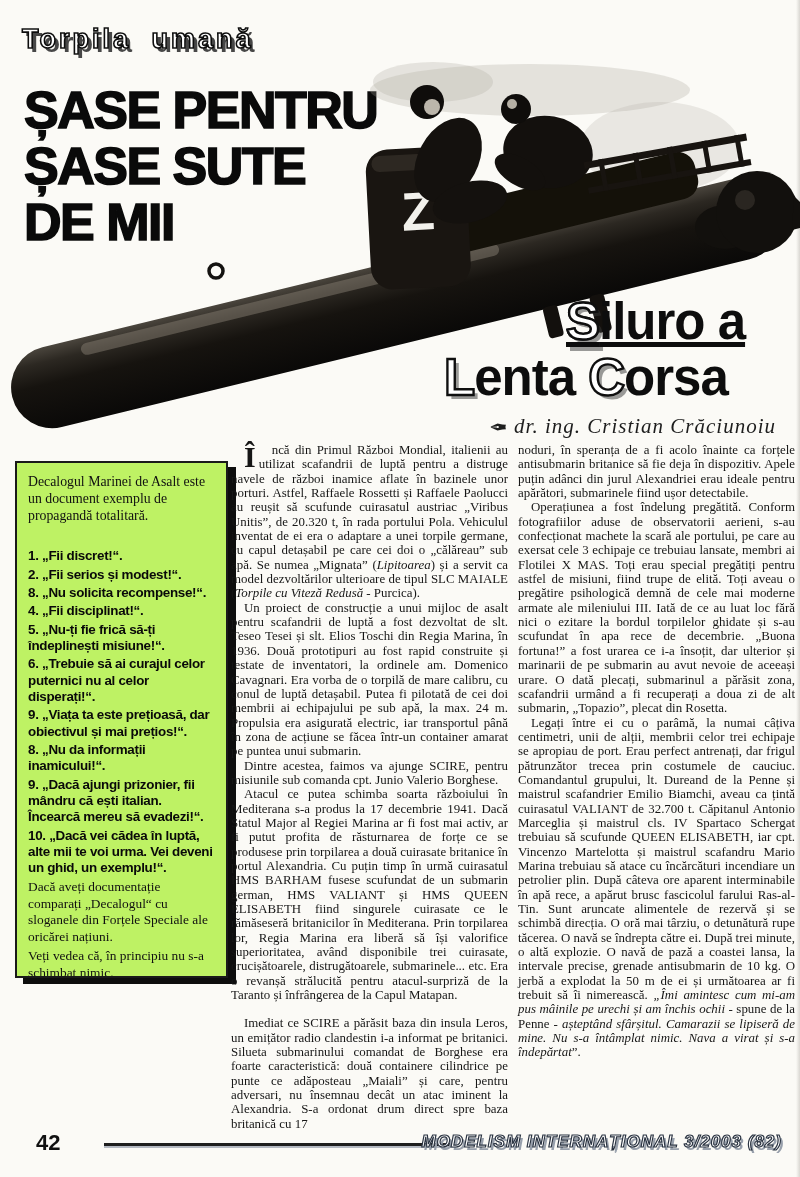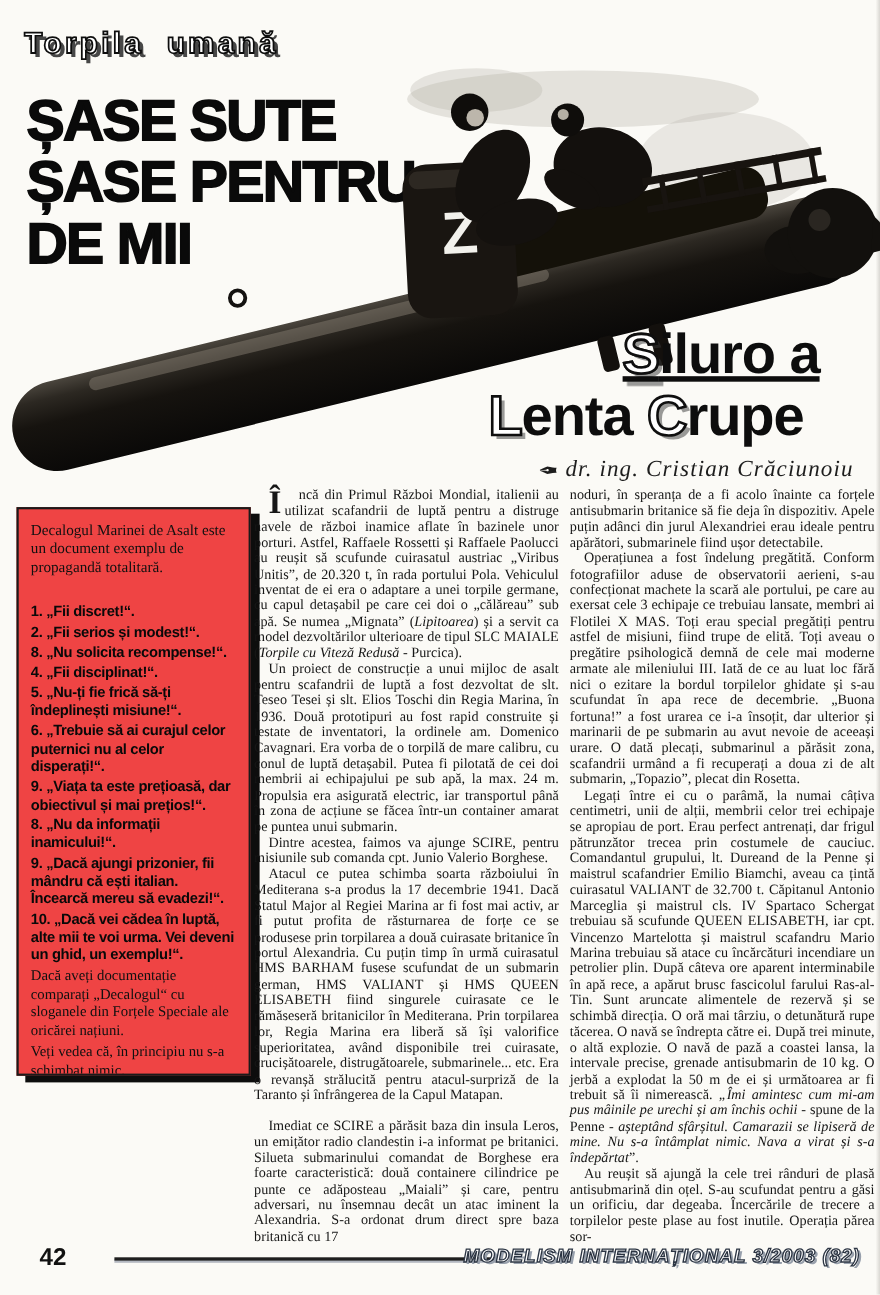--- a/index.html
+++ b/index.html
@@ -45,21 +45,21 @@
     position:absolute;right:24px;top:414px;white-space:nowrap;
     font-family:"Liberation Serif","DejaVu Serif",serif;
     font-style:italic;font-size:21px;color:#1d1d1d;letter-spacing:1px;
   }
   .pen{display:inline-block;transform:scaleX(-1);font-style:normal;
        font-size:22px;margin-left:10px;vertical-align:-2px;}
   
   .sidebar{
     position:absolute;left:15px;top:461px;width:213px;height:517px;
     box-sizing:border-box;padding:10px 10px 8px 11px;
-    background:#ef4444;border:2px solid #1a1a1a;
+    background:#bef264;border:2px solid #1a1a1a;
     box-shadow:8px 6px 0 #0d0d0d;overflow:hidden;
   }
   .deca-intro{font-size:13.8px;line-height:1.24;color:#101010;}
   .deca-list{margin-top:24px;
     font-family:"Liberation Sans","DejaVu Sans",sans-serif;
     font-weight:700;font-size:13.4px;line-height:1.22;letter-spacing:-.3px;color:#090909;}
   .deca-item{margin-bottom:2px;}
   .deca-outro{font-size:13.4px;line-height:1.25;color:#101010;}
   .deca-outro .l2{display:block;margin-top:2px;}
   
@@ -86,22 +86,22 @@
     text-shadow:2.5px 2.5px 0 #98a0ac;}
 </style>
 </head>
 <body>
 
 <div class="page-edge"></div>
 
 <div class="kicker">Torpila umană</div>
 
 <div class="headline">
+  <div>ȘASE PENTRU</div>
   <div>ȘASE SUTE</div>
-  <div>ȘASE PENTRU</div>
   <div>DE MII</div>
 </div>
 
 <svg class="photo" viewBox="0 0 800 395">
   <defs>
     <linearGradient id="bodyGrad" x1="0" y1="0" x2="0" y2="1">
       <stop offset="0" stop-color="#4a453d"></stop>
       <stop offset="0.18" stop-color="#2c2822"></stop>
       <stop offset="0.45" stop-color="#16130f"></stop>
       <stop offset="1" stop-color="#0a0908"></stop>
@@ -154,21 +154,21 @@
 
   <g>
     <ellipse cx="725" cy="175" rx="30" ry="22" fill="#12100d"></ellipse>
     <circle cx="757" cy="160" r="41" fill="#12100d"></circle>
     <circle cx="745" cy="148" r="10" fill="#3a352e" opacity="0.6"></circle>
     <polygon points="794,144 800,150 800,176 792,178" fill="#12100d"></polygon>
   </g>
 </svg>
 
 <div class="art-title title-l1"><span class="init">S</span><span>iluro a</span></div>
-<div class="art-title title-l2"><span class="init">L</span><span>enta </span><span class="init">C</span><span>rupe</span></div>
+<div class="art-title title-l2"><span class="init">L</span><span>enta </span><span class="init">C</span><span>orsa</span></div>
 
 <div class="byline"><span class="pen">✒</span> <span>dr. ing. Cristian Crăciunoiu</span></div>
 
 <div class="sidebar">
   <div class="deca-intro">Decalogul Marinei de Asalt este un document exemplu de propagandă totalitară.</div>
   <div class="deca-list">
       <div class="deca-item">1. „Fii discret!“.</div>
       <div class="deca-item">2. „Fii serios și modest!“.</div>
       <div class="deca-item">8. „Nu solicita recompense!“.</div>
       <div class="deca-item">4. „Fii disciplinat!“.</div>
@@ -189,18 +189,17 @@
     <p class="body-p"><span class="dropcap">Î</span><span>ncă din Primul Război Mondial, italienii au utilizat scafandrii de luptă pentru a distruge navele de război inamice aflate în bazinele unor porturi. Astfel, Raffaele Rossetti și Raffaele Paolucci au reușit să scufunde cuirasatul austriac „Viribus Unitis”, de 20.320 t, în rada portului Pola. Vehiculul inventat de ei era o adaptare a unei torpile germane, cu capul detașabil pe care cei doi o „călăreau” sub apă. Se numea „Mignata” (</span><em>Lipitoarea</em><span>) și a servit ca model dezvoltărilor ulterioare de tipul SLC MAIALE (</span><em>Torpile cu Viteză Redusă</em><span> - Purcica).</span></p>
     <p class="body-p"><span>Un proiect de construcție a unui mijloc de asalt pentru scafandrii de luptă a fost dezvoltat de slt. Teseo Tesei și slt. Elios Toschi din Regia Marina, în 1936. Două prototipuri au fost rapid construite și testate de inventatori, la ordinele am. Domenico Cavagnari. Era vorba de o torpilă de mare calibru, cu conul de luptă detașabil. Putea fi pilotată de cei doi membrii ai echipajului pe sub apă, la max. 24 m. Propulsia era asigurată electric, iar transportul până în zona de acțiune se făcea într-un container amarat pe puntea unui submarin.</span></p>
     <p class="body-p"><span>Dintre acestea, faimos va ajunge SCIRE, pentru misiunile sub comanda cpt. Junio Valerio Borghese.</span></p>
     <p class="body-p"><span>Atacul ce putea schimba soarta războiului în Mediterana s-a produs la 17 decembrie 1941. Dacă Statul Major al Regiei Marina ar fi fost mai activ, ar fi putut profita de răsturnarea de forțe ce se produsese prin torpilarea a două cuirasate britanice în portul Alexandria. Cu puțin timp în urmă cuirasatul HMS BARHAM fusese scufundat de un submarin german, HMS VALIANT și HMS QUEEN ELISABETH fiind singurele cuirasate ce le rămăseseră britanicilor în Mediterana. Prin torpilarea lor, Regia Marina era liberă să își valorifice superioritatea, având disponibile trei cuirasate, crucișătoarele, distrugătoarele, submarinele... etc. Era o revanșă strălucită pentru atacul-surpriză de la Taranto și înfrângerea de la Capul Matapan.</span></p>
     <p class="body-p space-before"><span>Imediat ce SCIRE a părăsit baza din insula Leros, un emițător radio clandestin i-a informat pe britanici. Silueta submarinului comandat de Borghese era foarte caracteristică: două containere cilindrice pe punte ce adăposteau „Maiali” și care, pentru adversari, nu însemnau decât un atac iminent la Alexandria. S-a ordonat drum direct spre baza britanică cu 17</span></p>
   </div>
 <div class="col col-2">
     <p class="body-p no-indent"><span>noduri, în speranța de a fi acolo înainte ca forțele antisubmarin britanice să fie deja în dispozitiv. Apele puțin adânci din jurul Alexandriei erau ideale pentru apărători, submarinele fiind ușor detectabile.</span></p>
     <p class="body-p"><span>Operațiunea a fost îndelung pregătită. Conform fotografiilor aduse de observatorii aerieni, s-au confecționat machete la scară ale portului, pe care au exersat cele 3 echipaje ce trebuiau lansate, membri ai Flotilei X MAS. Toți erau special pregătiți pentru astfel de misiuni, fiind trupe de elită. Toți aveau o pregătire psihologică demnă de cele mai moderne armate ale mileniului III. Iată de ce au luat loc fără nici o ezitare la bordul torpilelor ghidate și s-au scufundat în apa rece de decembrie. „Buona fortuna!” a fost urarea ce i-a însoțit, dar ulterior și marinarii de pe submarin au avut nevoie de aceeași urare. O dată plecați, submarinul a părăsit zona, scafandrii urmând a fi recuperați a doua zi de alt submarin, „Topazio”, plecat din Rosetta.</span></p>
     <p class="body-p"><span>Legați între ei cu o parâmă, la numai câțiva centimetri, unii de alții, membrii celor trei echipaje se apropiau de port. Erau perfect antrenați, dar frigul pătrunzător trecea prin costumele de cauciuc. Comandantul grupului, lt. Dureand de la Penne și maistrul scafandrier Emilio Biamchi, aveau ca țintă cuirasatul VALIANT de 32.700 t. Căpitanul Antonio Marceglia și maistrul cls. IV Spartaco Schergat trebuiau să scufunde QUEEN ELISABETH, iar cpt. Vincenzo Martelotta și maistrul scafandru Mario Marina trebuiau să atace cu încărcături incendiare un petrolier plin. După câteva ore aparent interminabile în apă rece, a apărut brusc fascicolul farului Ras-al-Tin. Sunt aruncate alimentele de rezervă și se schimbă direcția. O oră mai târziu, o detunătură rupe tăcerea. O navă se îndrepta către ei. După trei minute, o altă explozie. O navă de pază a coastei lansa, la intervale precise, grenade antisubmarin de 10 kg. O jerbă a explodat la 50 m de ei și următoarea ar fi trebuit să îi nimerească. </span><em>„Îmi amintesc cum mi-am pus mâinile pe urechi și am închis ochii</em><span> - spune de la Penne - </span><em>așteptând sfârșitul. Camarazii se lipiseră de mine. Nu s-a întâmplat nimic. Nava a virat și s-a îndepărtat</em><span>”.</span></p>
-    <p class="body-p"><span>Au reușit să ajungă la cele trei rânduri de plasă antisubmarină din oțel. S-au scufundat pentru a găsi un orificiu, dar degeaba. Încercările de trecere a torpilelor peste plase au fost inutile. Operația părea sor-</span></p>
   </div>
 
 <div class="footer-pageno">42</div>
 <div class="footer-rule"></div>
 <div class="footer-logo">MODELISM INTERNAȚIONAL 3/2003 (82)</div>
 
 </body></html>

